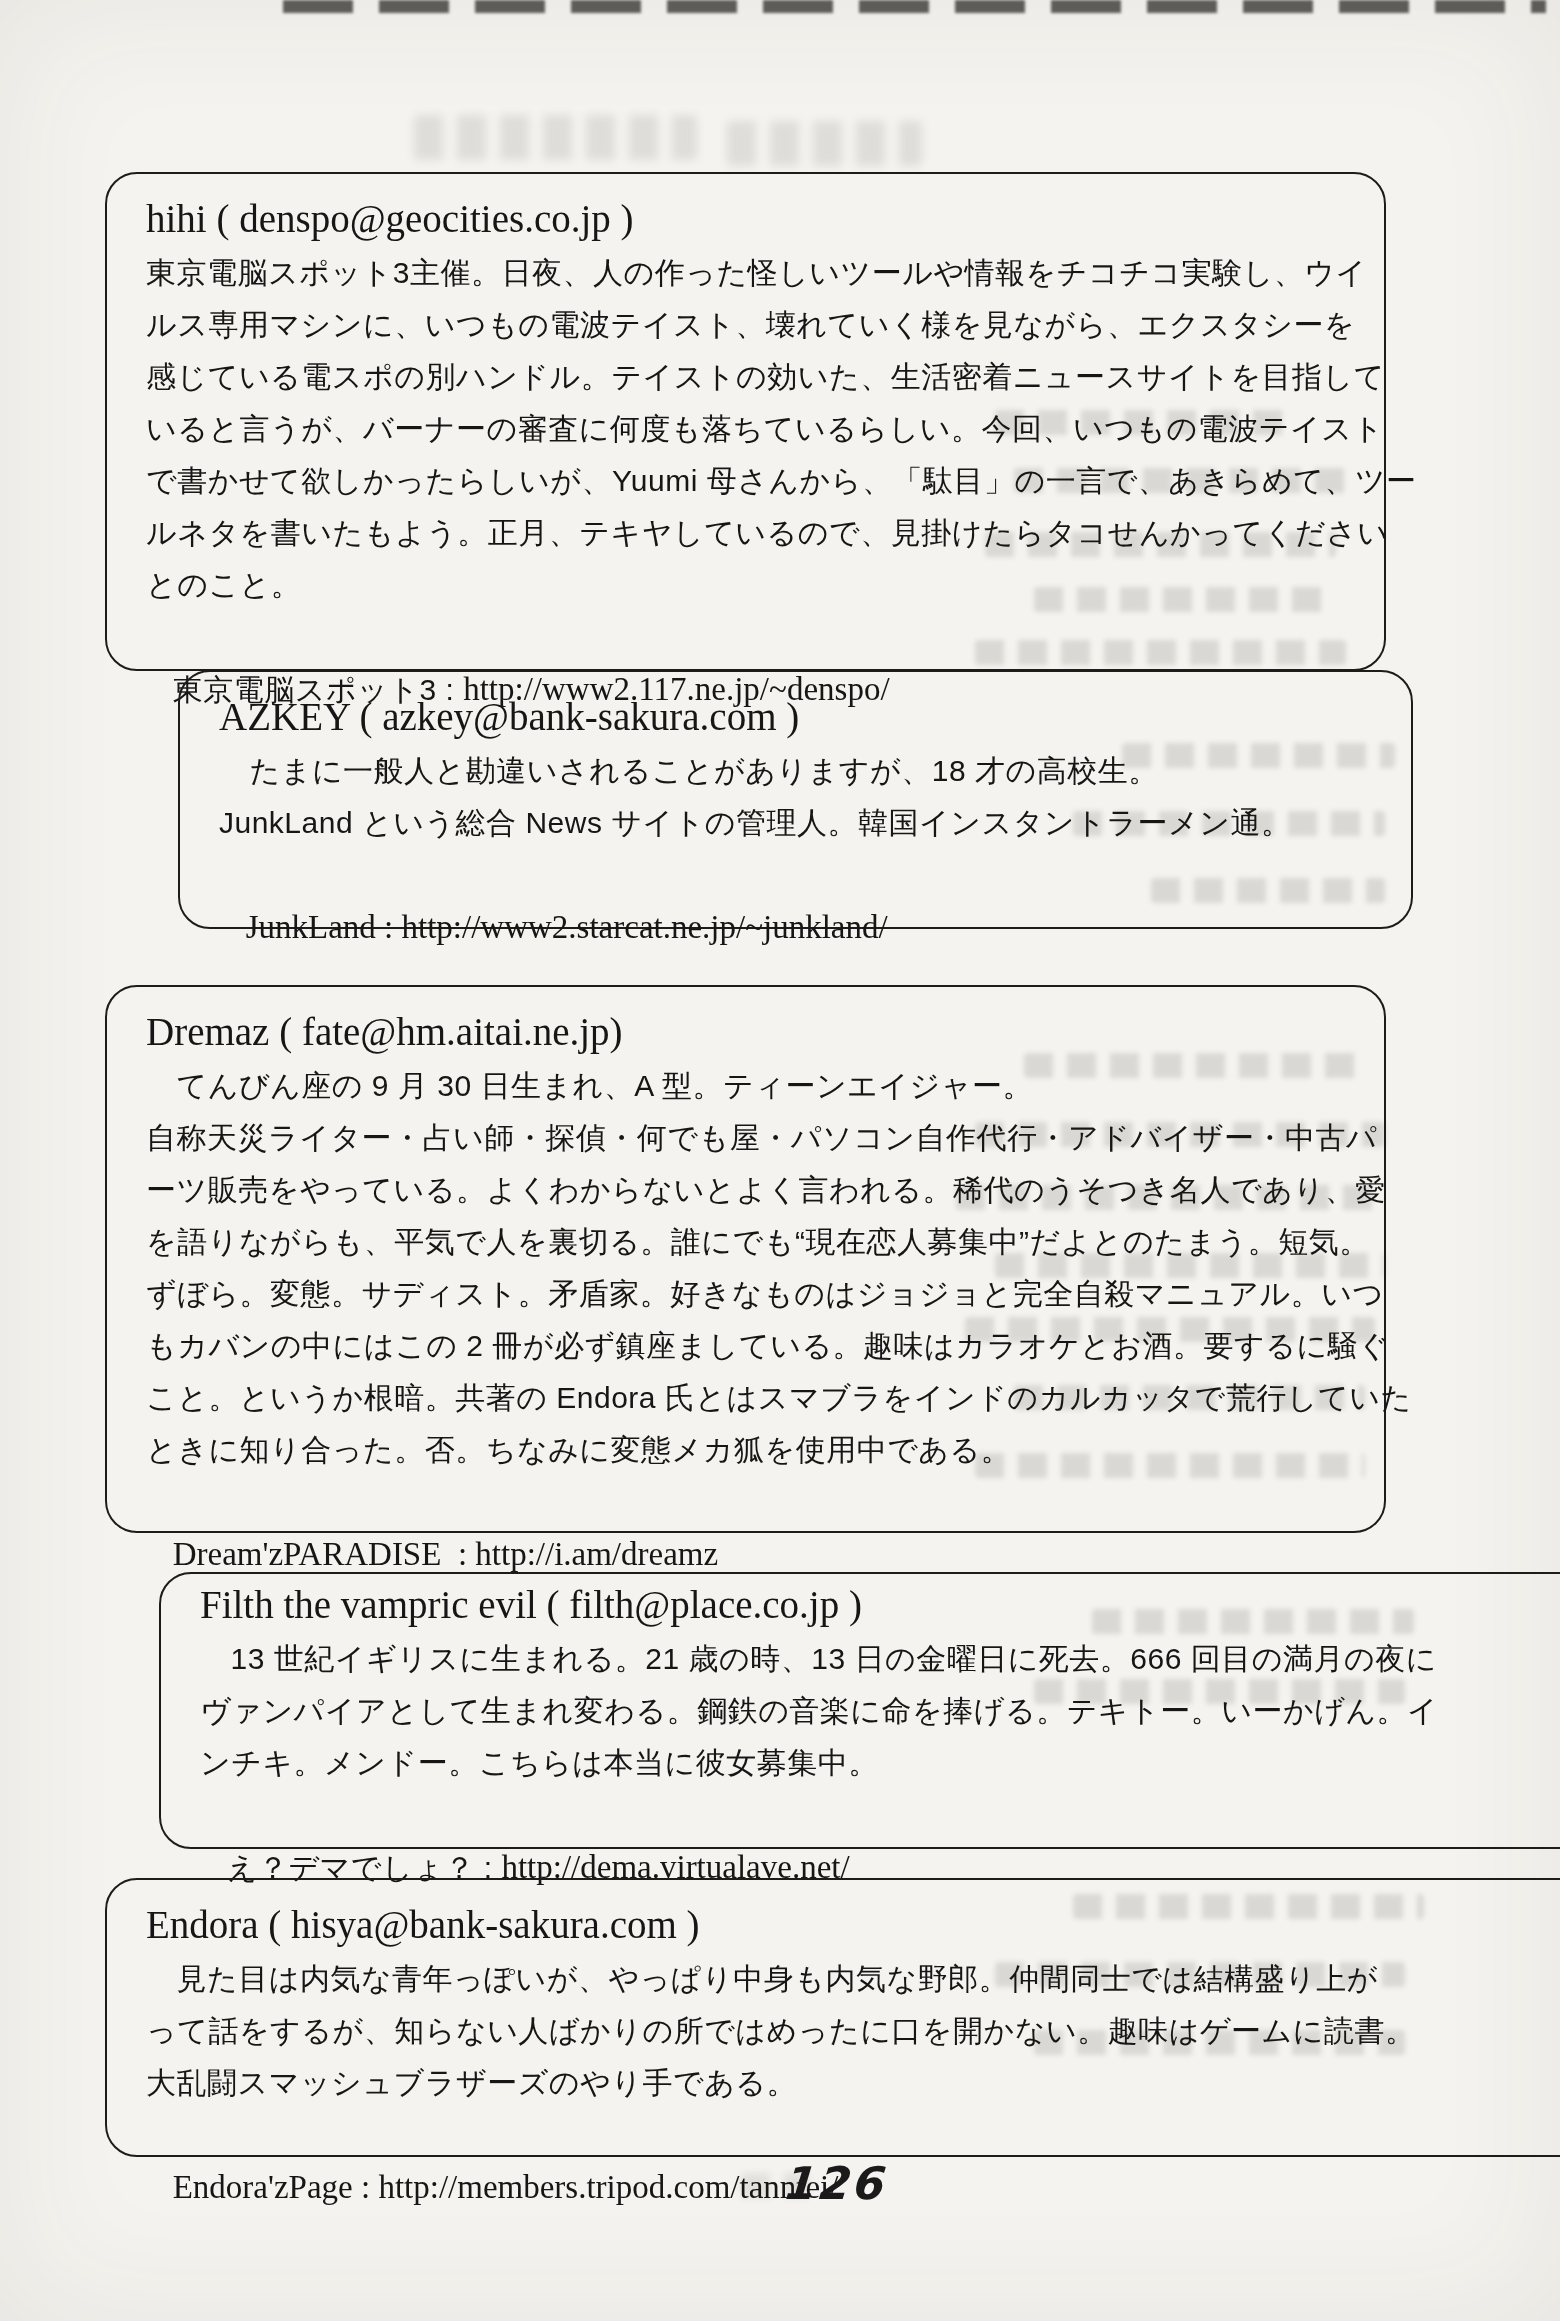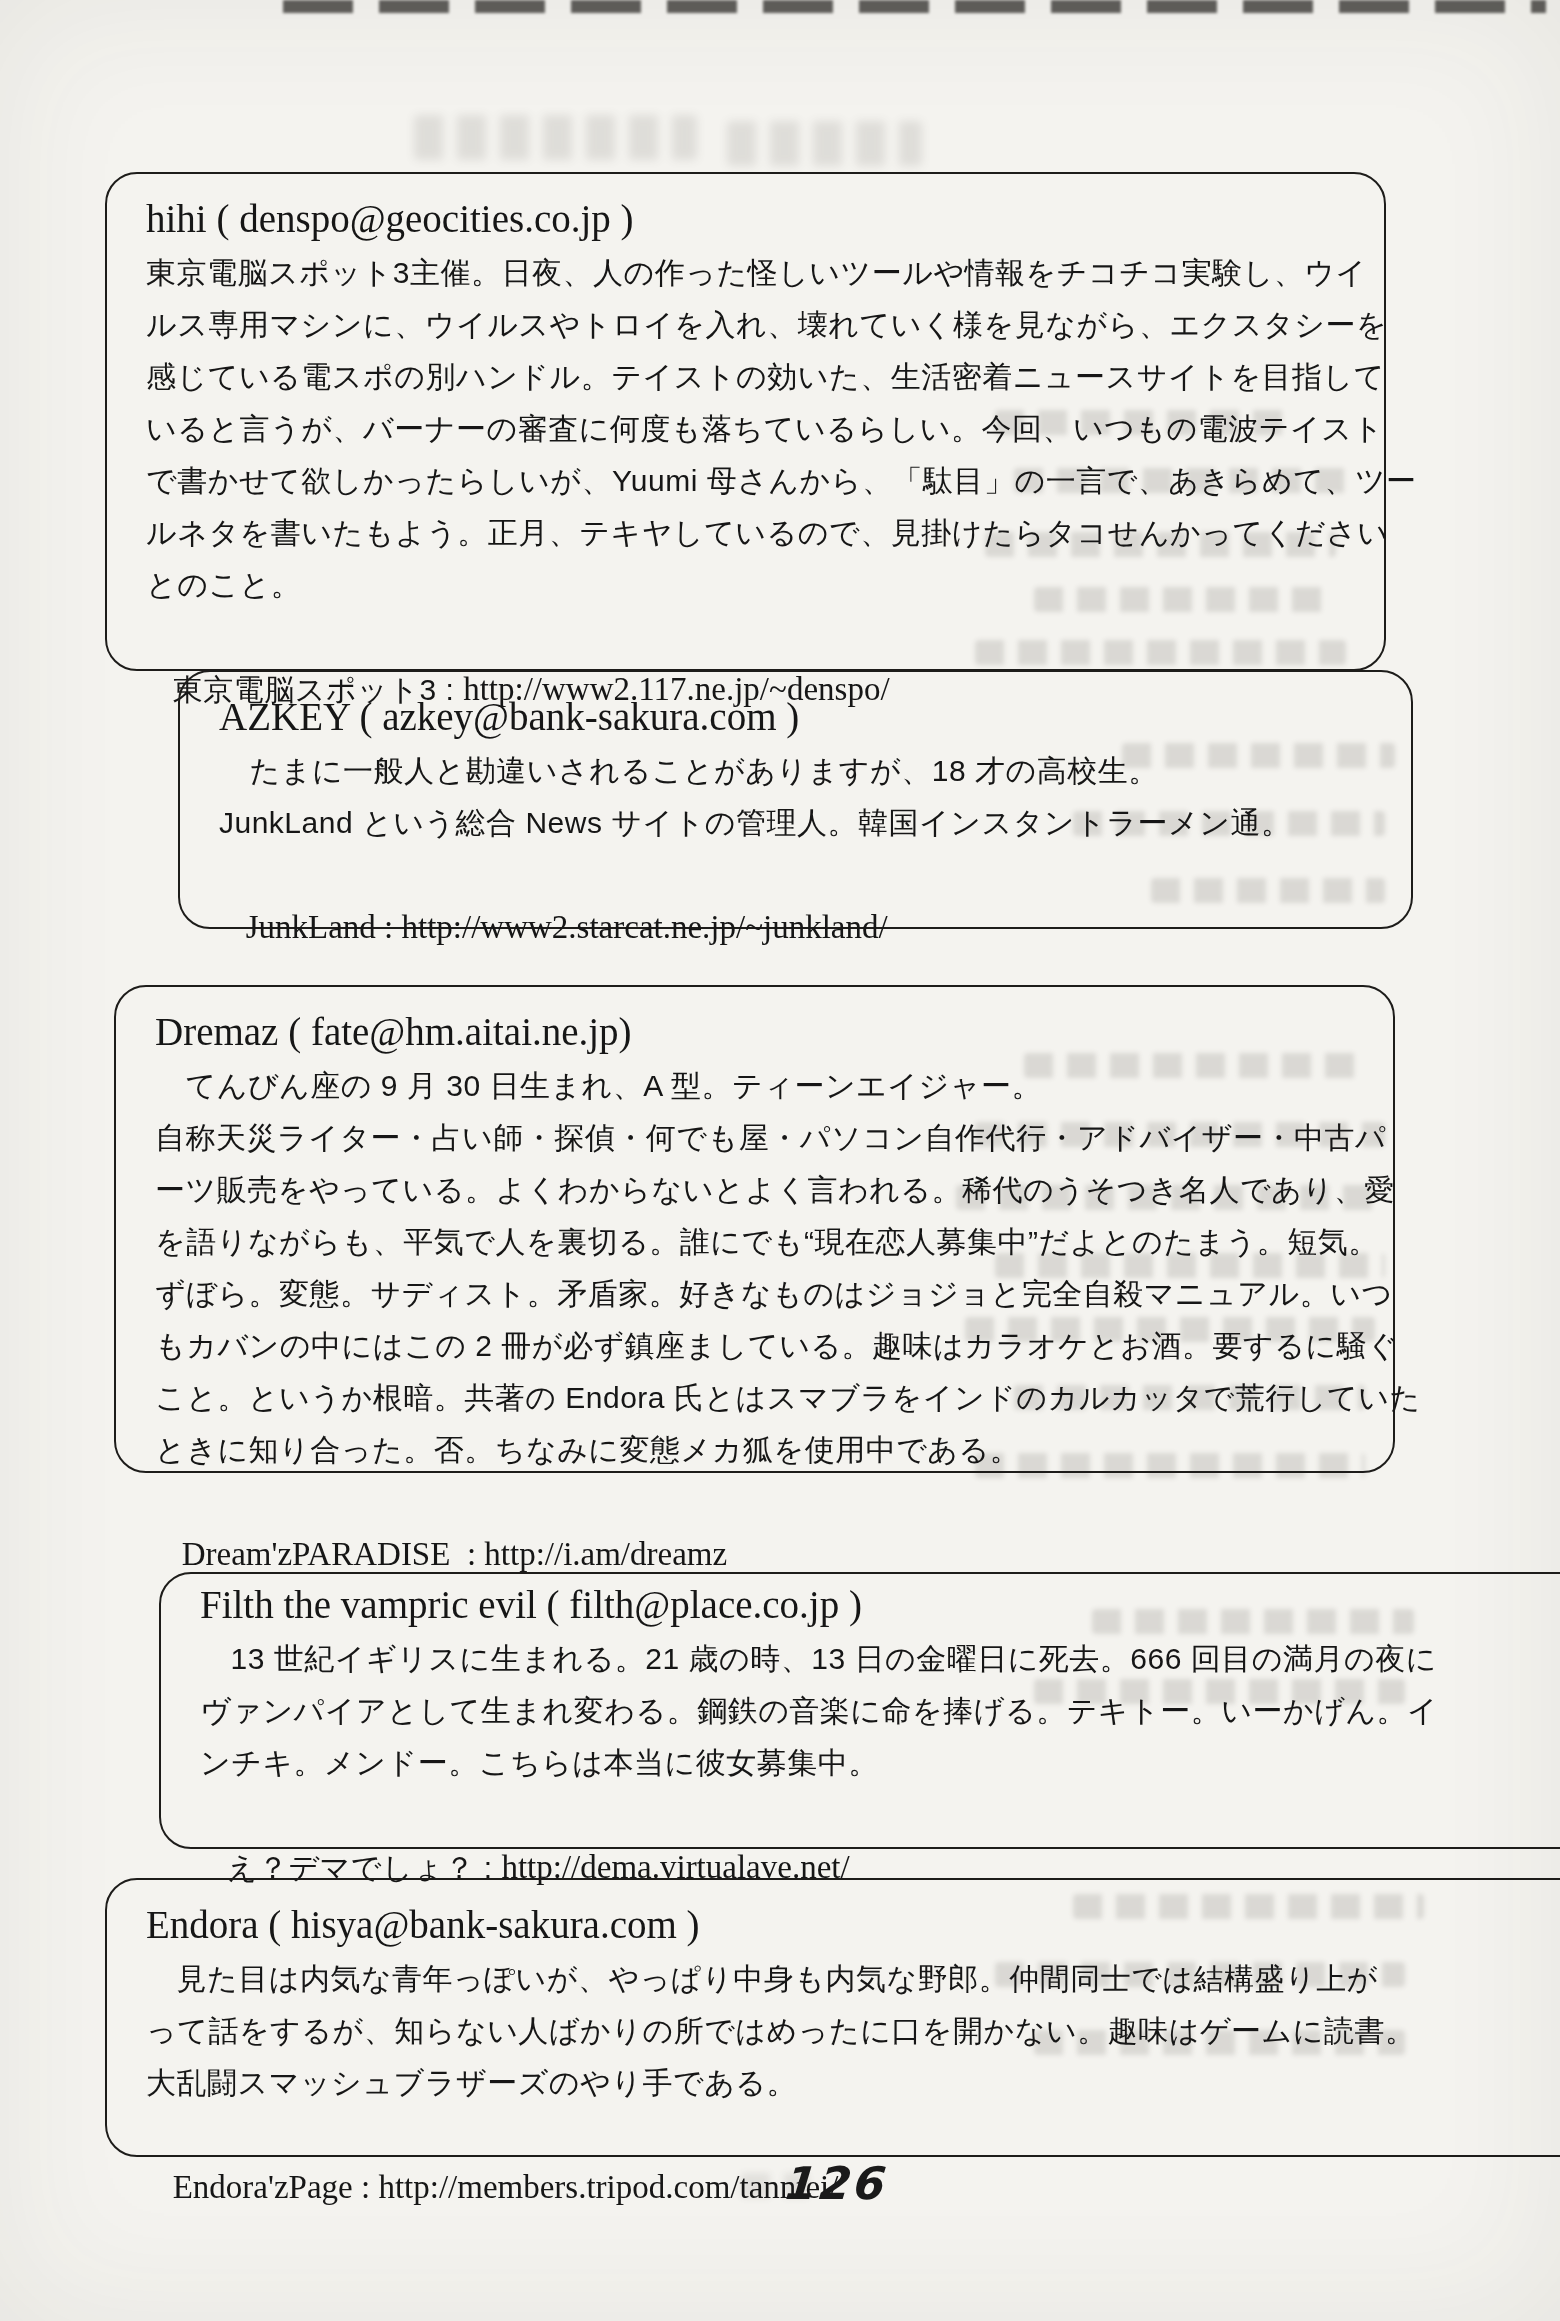--- a/index.html
+++ b/index.html
@@ -94,41 +94,41 @@
   <div class="gl" style="left:1092px; top:1609px; width:322px;"></div>
   <div class="gl" style="left:1034px; top:1679px; width:371px;"></div>
   <div class="gl" style="left:1073px; top:1894px; width:351px;"></div>
   <div class="gl" style="left:995px; top:1962px; width:410px;"></div>
   <div class="gl" style="left:1034px; top:2030px; width:371px;"></div>
   <div class="gl smudge" style="left:741px; top:2173px; width:68px;"></div>
 
   <section class="profile-box" style="left:105px; top:172px; width:1281px; height:499px;">
     <div class="profile-header">hihi ( denspo@geocities.co.jp )</div>
     <div class="profile-line">東京電脳スポット3主催。日夜、人の作った怪しいツールや情報をチコチコ実験し、ウイ</div>
-    <div class="profile-line">ルス専用マシンに、ウイルスやトロイを入れ、壊れていく様を見ながら、エクスタシーを</div>
+    <div class="profile-line">ルス専用マシンに、いつもの電波テイスト、壊れていく様を見ながら、エクスタシーを</div>
     <div class="profile-line">感じている電スポの別ハンドル。テイストの効いた、生活密着ニュースサイトを目指して</div>
     <div class="profile-line">いると言うが、バーナーの審査に何度も落ちているらしい。今回、いつもの電波テイスト</div>
     <div class="profile-line">で書かせて欲しかったらしいが、Yuumi 母さんから、「駄目」の一言で、あきらめて、ツー</div>
     <div class="profile-line">ルネタを書いたもよう。正月、テキヤしているので、見掛けたらタコせんかってください</div>
     <div class="profile-line">とのこと。</div>
     <div class="site-line">
       <span class="site-label">東京電脳スポット3 : </span><span class="site-url">http://www2.117.ne.jp/~denspo/</span>
     </div>
   </section>
 
   <section class="profile-box" style="left:178px; top:670px; width:1235px; height:259px;">
     <div class="profile-header">AZKEY ( azkey@bank-sakura.com )</div>
     <div class="profile-line">　たまに一般人と勘違いされることがありますが、18 才の高校生。</div>
     <div class="profile-line">JunkLand という総合 News サイトの管理人。韓国インスタントラーメン通。</div>
     <div class="site-line">
       <span class="site-label latin">JunkLand : </span><span class="site-url">http://www2.starcat.ne.jp/~junkland/</span>
     </div>
   </section>
 
-  <section class="profile-box" style="left:114px; top:985px; width:1281px; height:488px;">
+  <section class="profile-box" style="left:105px; top:985px; width:1281px; height:548px;">
     <div class="profile-header">Dremaz ( fate@hm.aitai.ne.jp)</div>
     <div class="profile-line">　てんびん座の 9 月 30 日生まれ、A 型。ティーンエイジャー。</div>
     <div class="profile-line">自称天災ライター・占い師・探偵・何でも屋・パソコン自作代行・アドバイザー・中古パ</div>
     <div class="profile-line">ーツ販売をやっている。よくわからないとよく言われる。稀代のうそつき名人であり、愛</div>
     <div class="profile-line">を語りながらも、平気で人を裏切る。誰にでも“現在恋人募集中”だよとのたまう。短気。</div>
     <div class="profile-line">ずぼら。変態。サディスト。矛盾家。好きなものはジョジョと完全自殺マニュアル。いつ</div>
     <div class="profile-line">もカバンの中にはこの 2 冊が必ず鎮座ましている。趣味はカラオケとお酒。要するに騒ぐ</div>
     <div class="profile-line">こと。というか根暗。共著の Endora 氏とはスマブラをインドのカルカッタで荒行していた</div>
     <div class="profile-line">ときに知り合った。否。ちなみに変態メカ狐を使用中である。</div>
     <div class="site-line">

